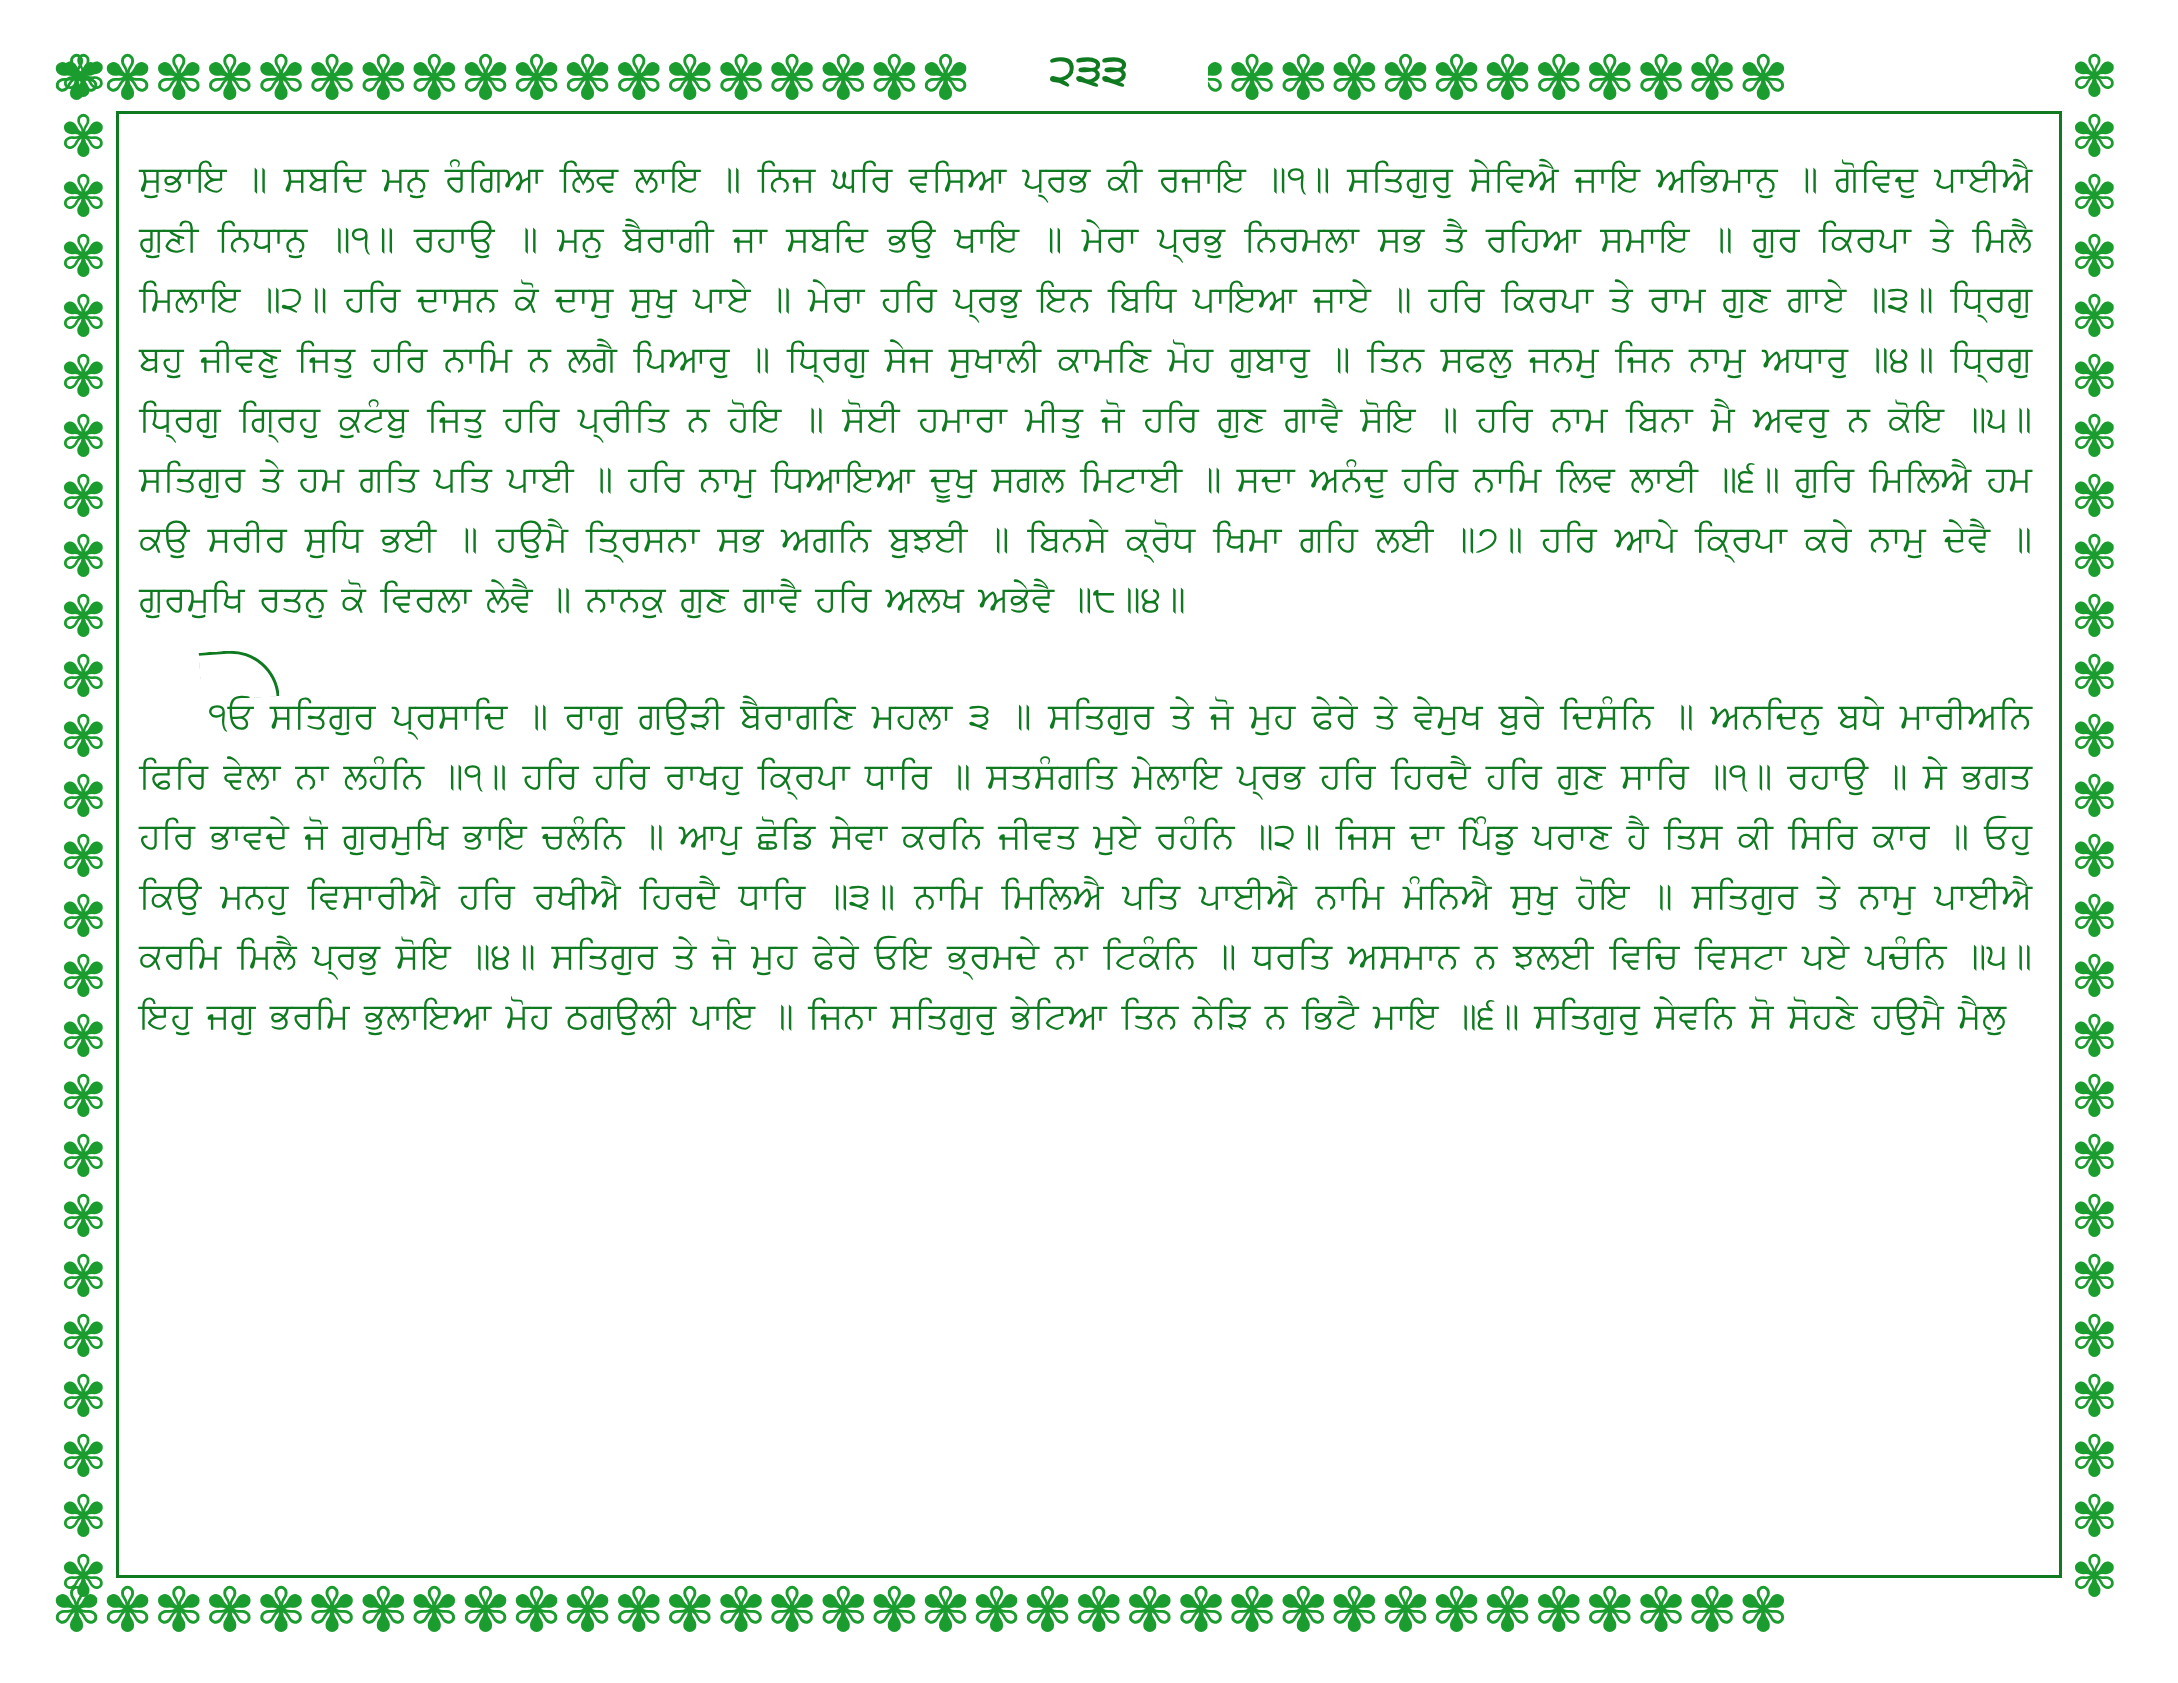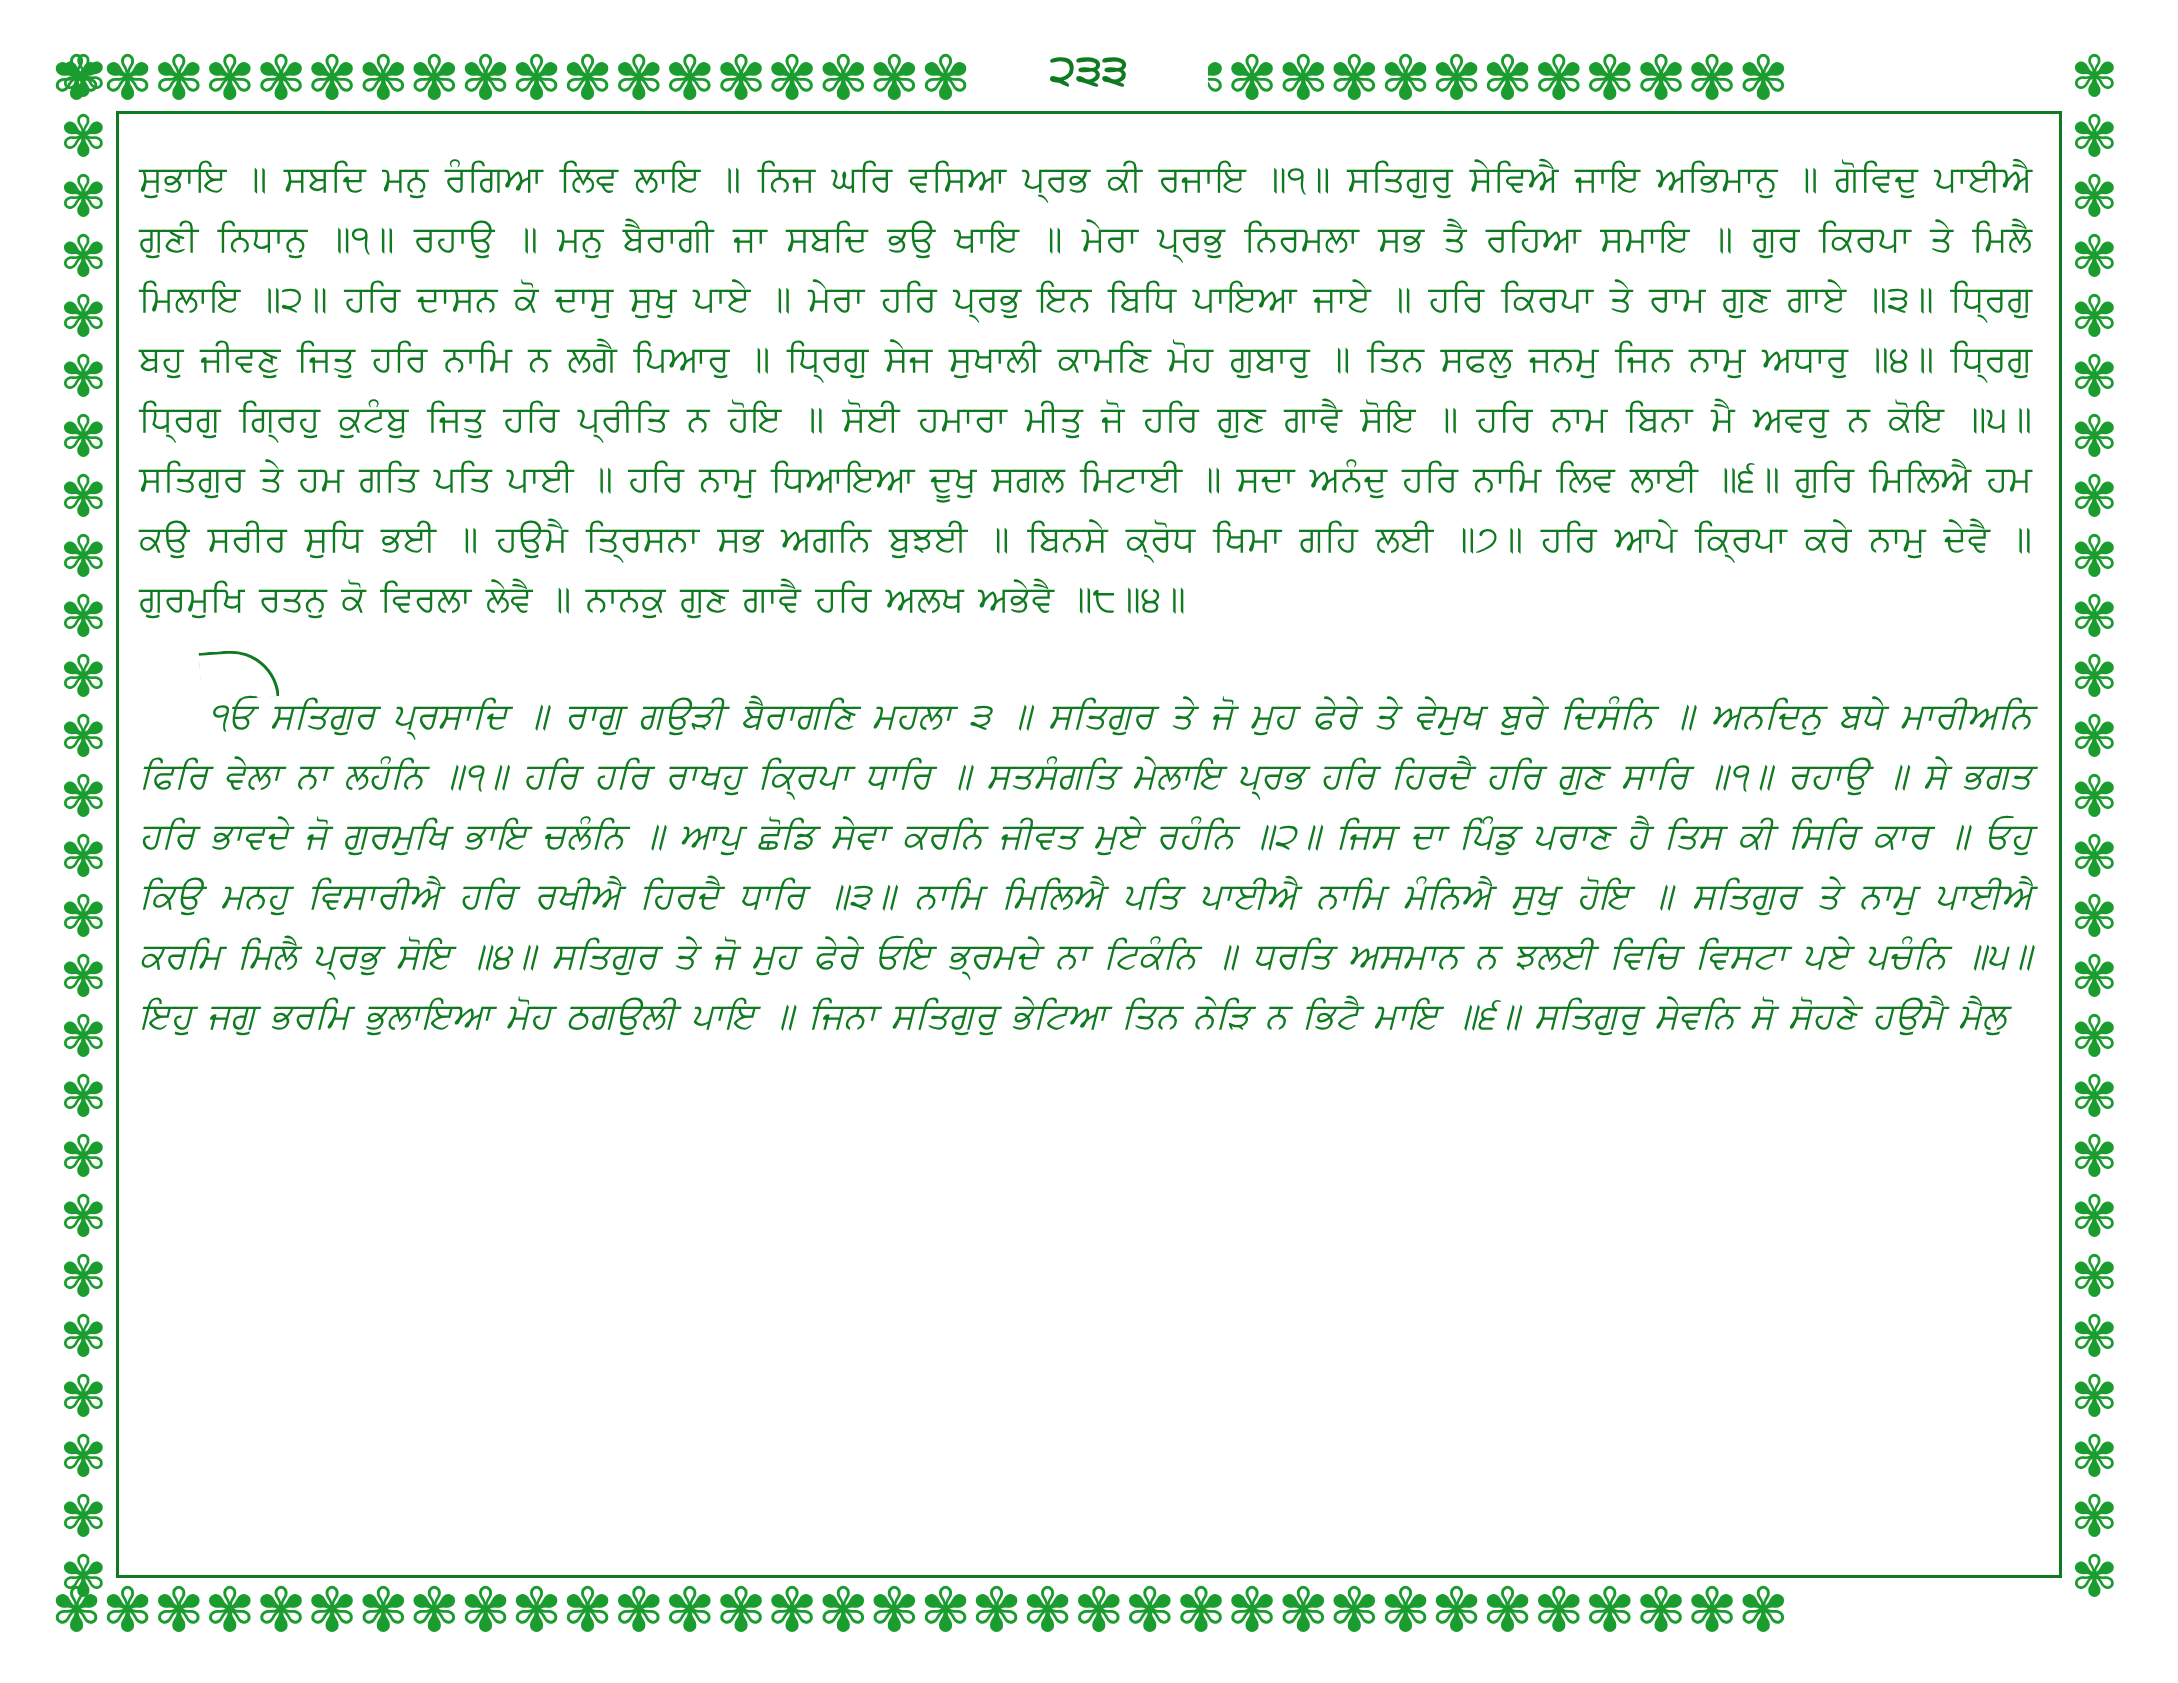--- a/index.html
+++ b/index.html
@@ -123,21 +123,20 @@
     text-align: justify;
     text-justify: inter-word;
     word-spacing: 3px;
     font-weight: 500;
   }
 
   .shabad.block-2 {
     margin-top: 57px;
     text-indent: 69px;
     position: relative;
-    font-style: italic;
   }
 
   
   .onkar-hook {
     position: absolute;
     left: 61px;
     top: -36px;
     width: 75px;
     height: 46px;
     border: 3.5px solid #0f7a20;

